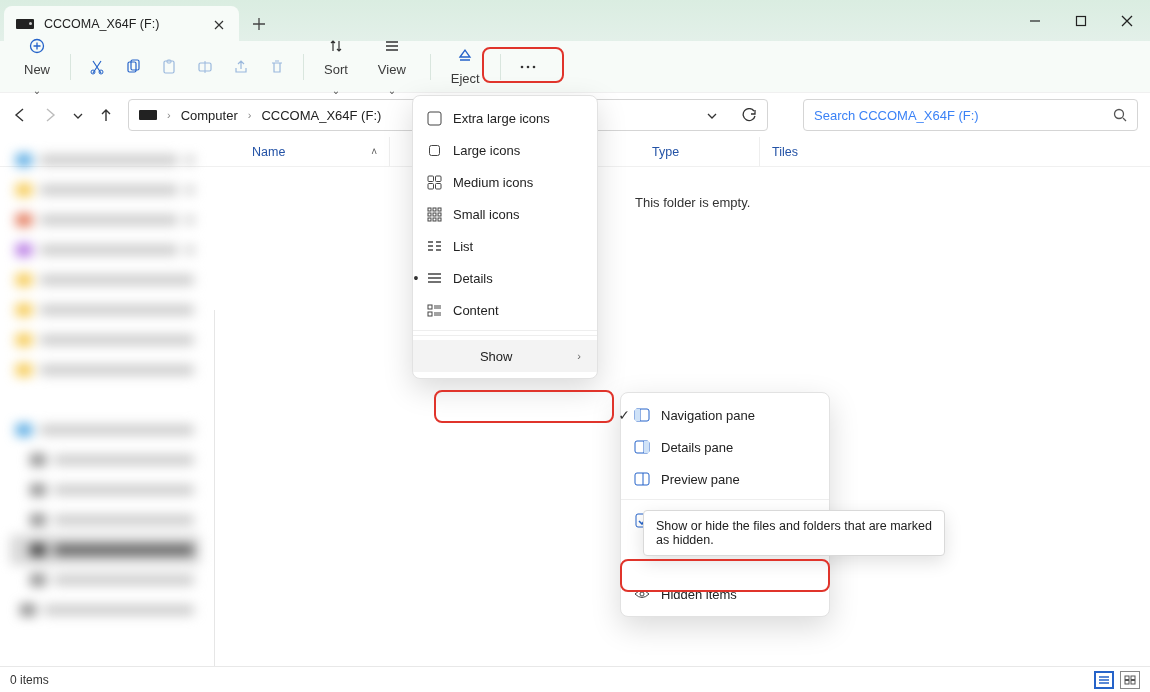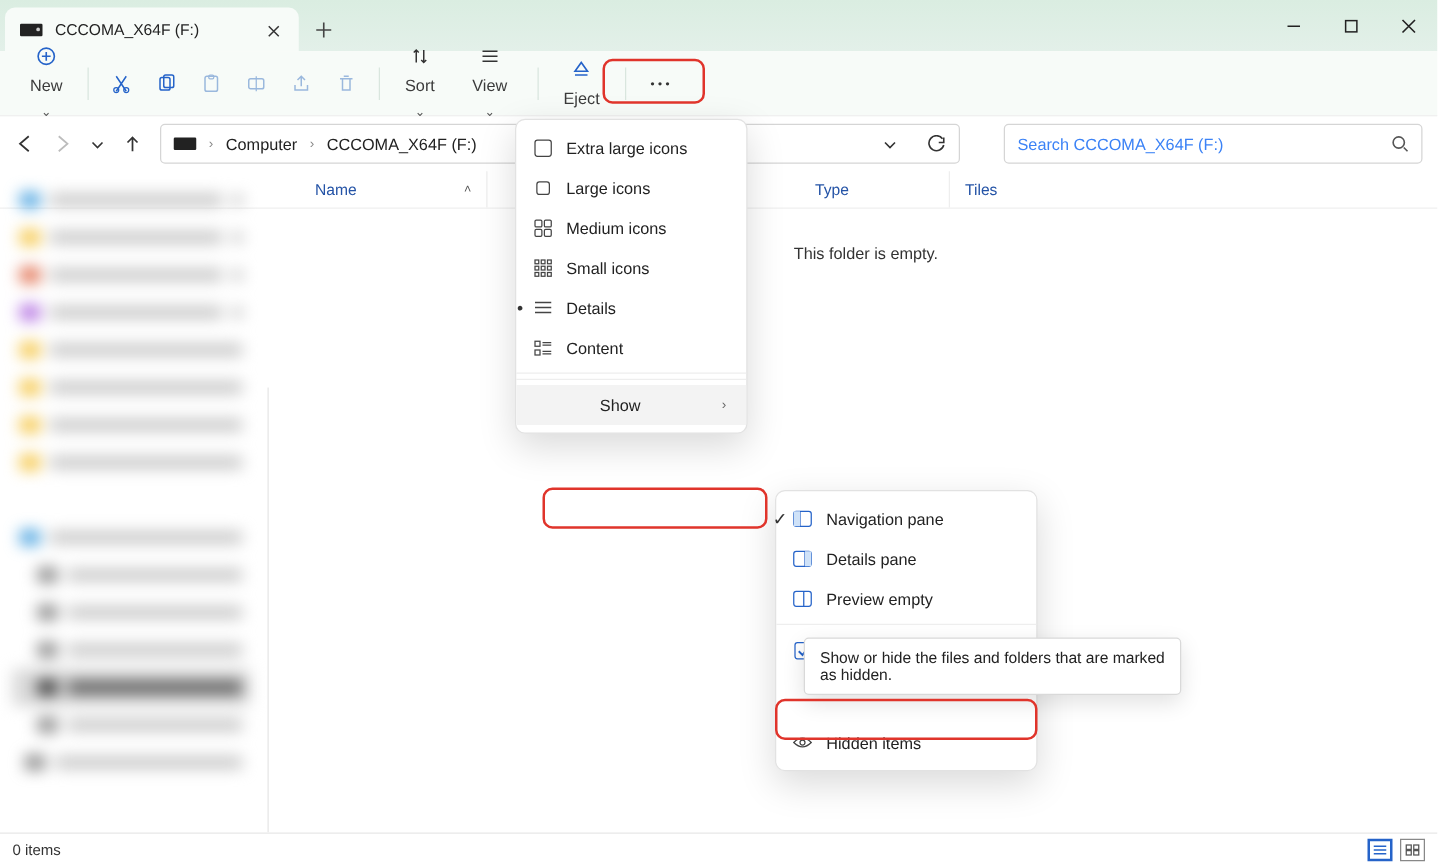--- a/index.html
+++ b/index.html
@@ -362,20 +362,28 @@
           <rect x="6" y="6" width="3" height="3" fill="none" stroke="#444"></rect>
           <rect x="11" y="6" width="3" height="3" fill="none" stroke="#444"></rect>
           <rect x="1" y="11" width="3" height="3" fill="none" stroke="#444"></rect>
           <rect x="6" y="11" width="3" height="3" fill="none" stroke="#444"></rect>
           <rect x="11" y="11" width="3" height="3" fill="none" stroke="#444"></rect>
         </svg>
       </span>
       <span>Small icons</span>
     </div>
   <div class="mitem">
+      <span class="micon">
+        <svg width="15" height="15">
+          <path d="M1 3 H6 M1 7 H6 M1 11 H6 M9 3 H14 M9 7 H14 M9 11 H14" stroke="#444" stroke-width="1.3"></path>
+        </svg>
+      </span>
+      <span>List</span>
+    </div>
+  <div class="mitem">
       <span class="mark">•</span>
       <span class="micon">
         <svg width="15" height="15">
           <path d="M1 3 H14 M1 7 H14 M1 11 H14" stroke="#444" stroke-width="1.3"></path>
         </svg>
       </span>
       <span>Details</span>
     </div>
   <div class="mitem">
       <span class="micon">
@@ -418,21 +426,21 @@
       </span>
       <span>Details pane</span>
     </div>
   <div class="mitem">
       <span class="micon">
         <svg width="16" height="14">
           <rect x="1" y="1" width="14" height="12" rx="2" fill="none" stroke="#2563c9"></rect>
           <path d="M9 1 V13" stroke="#2563c9"></path>
         </svg>
       </span>
-      <span>Preview empty</span>
+      <span>Preview pane</span>
     </div>
   <div class="msep"></div>
   <div class="mitem">
       <span class="micon">
         <svg width="15" height="15">
           <rect x="1" y="1" width="13" height="13" rx="2" fill="none" stroke="#2563c9"></rect>
           <path d="M4 8 L7 11 L12 4" fill="none" stroke="#2563c9" stroke-width="1.5"></path>
         </svg>
       </span>
       <span>Item check boxes</span>

